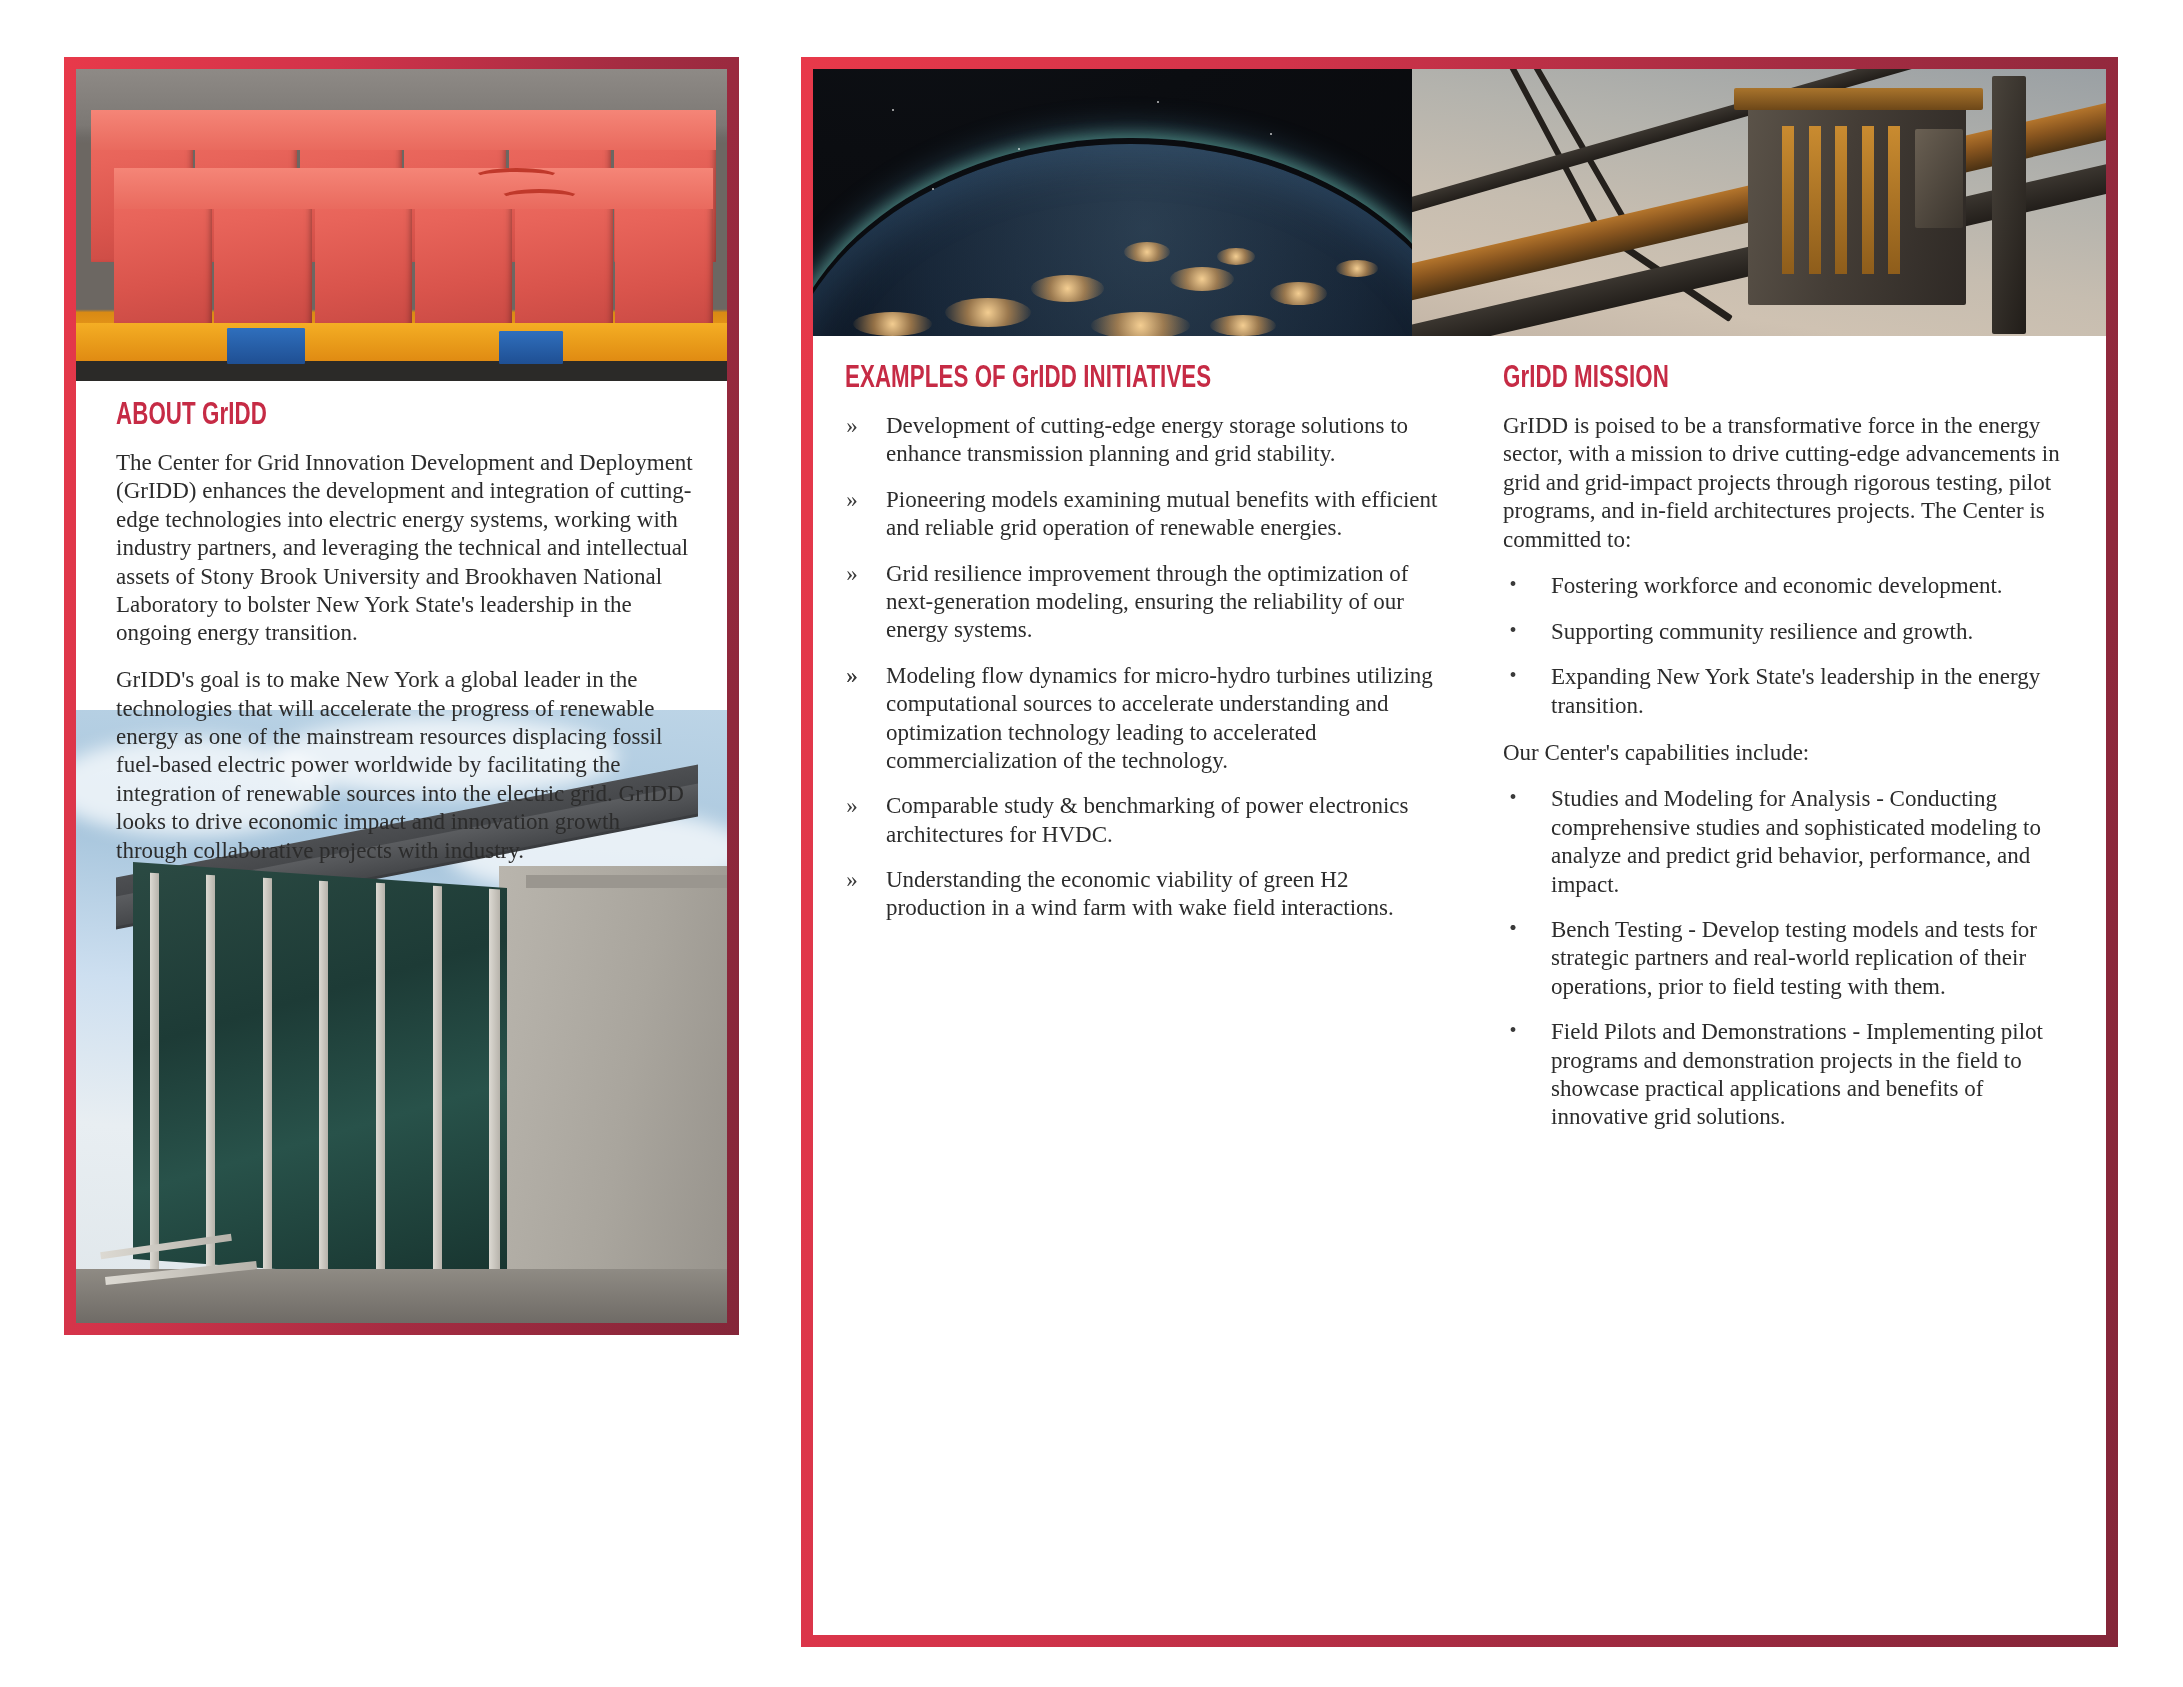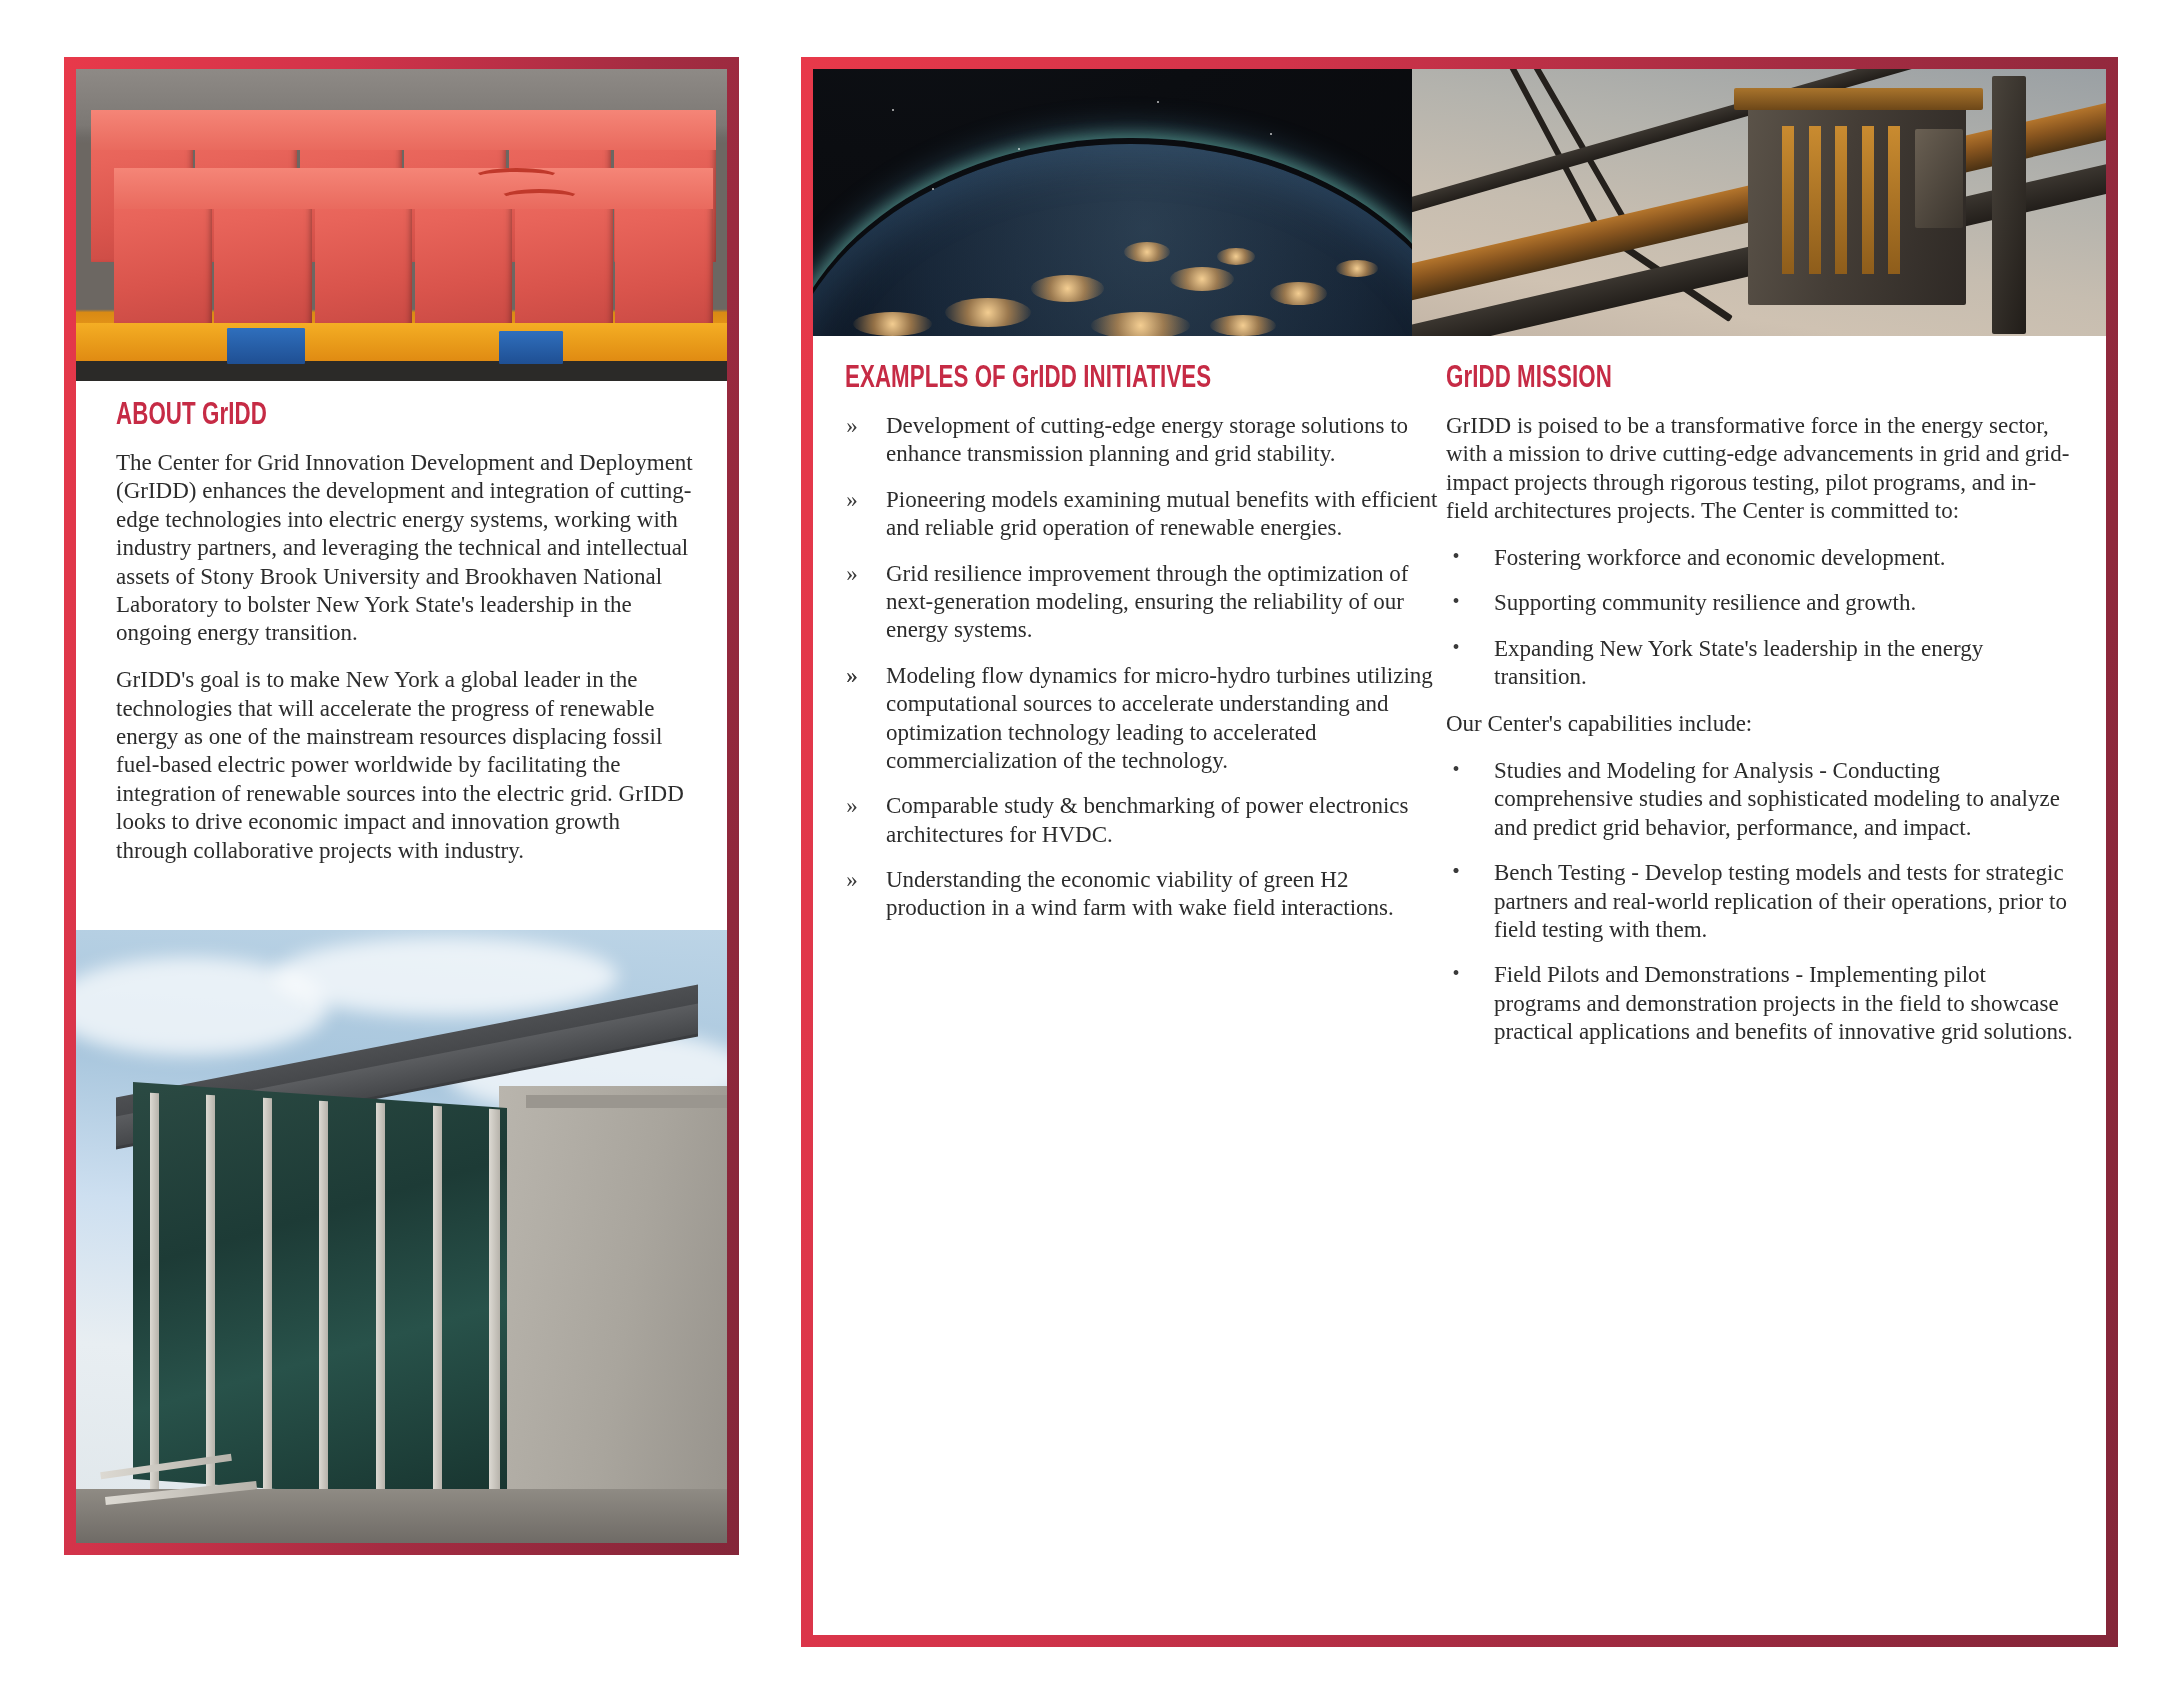--- a/index.html
+++ b/index.html
@@ -32,21 +32,21 @@
     position: absolute;
     background: #ffffff;
     overflow: hidden;
   }
 
   
   #panel-left {
     left: 64px;
     top: 57px;
     width: 675px;
-    height: 1498px;
+    height: 1278px;
   }
   #panel-left .panel-inner {
     left: 12px; top: 12px; right: 12px; bottom: 12px;
   }
 
   
   #panel-right {
     left: 801px;
     top: 57px;
     width: 1317px;
@@ -254,20 +254,21 @@
     right: 34px;
   }
 
   
   #right-cols {
     left: 32px;
     top: 292px;
     right: 29px;
     bottom: 13.2px;
     display: flex;
+    gap: 57px;
   }
   #col-initiatives { width: 601px; flex: none; }
   #col-mission { flex: 1; }
 </style>
 </head>
 <body>
 
 <div class="panel" id="panel-left">
   <div class="panel-frame"></div>
   <div class="panel-inner">

